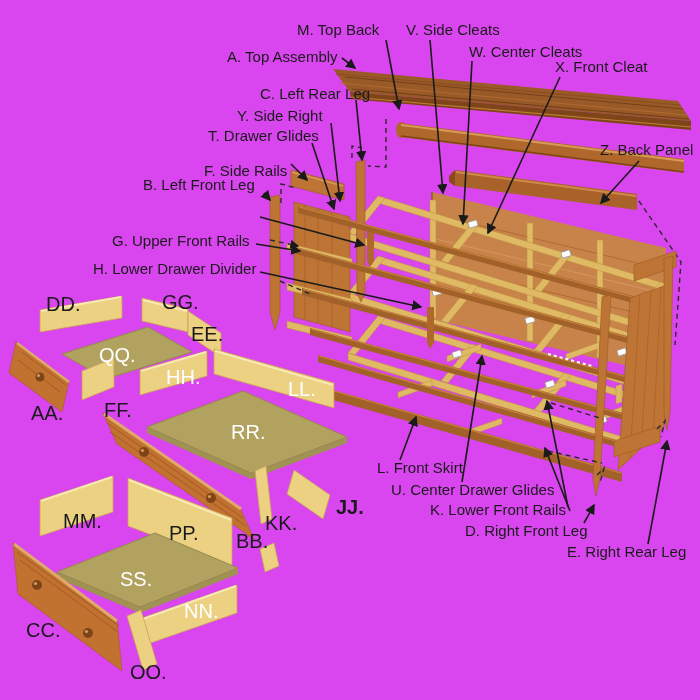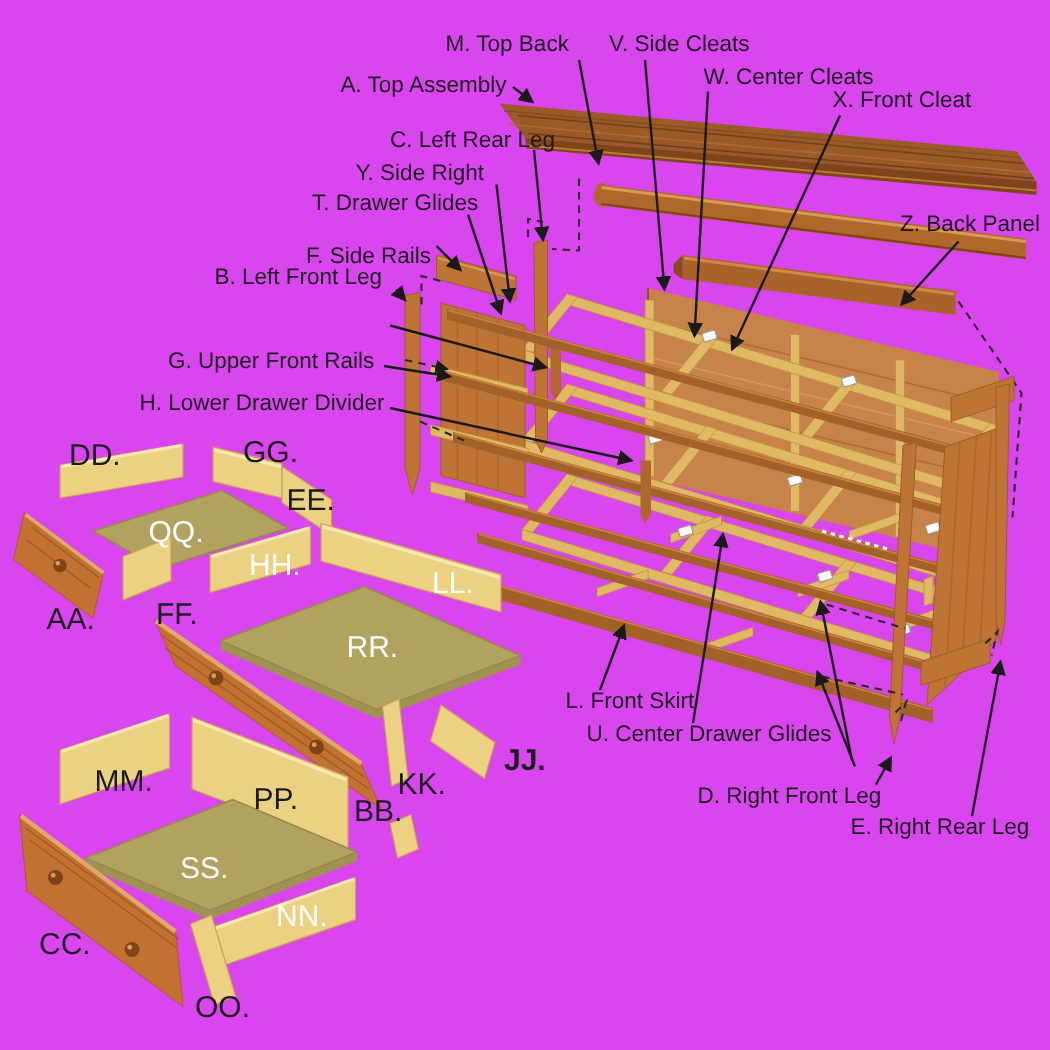--- a/index.html
+++ b/index.html
@@ -269,20 +269,21 @@
 <div class="callout" style="left:245px;top:86px;margin-left:15px;">C. Left Rear Leg</div>
 <div class="callout" style="left:237px;top:108px;">Y. Side Right</div>
 <div class="callout" style="left:208px;top:128px;">T. Drawer Glides</div>
 <div class="callout" style="left:204px;top:149px;margin-top:14px;">F. Side Rails</div>
 <div class="callout" style="left:143px;top:177px;">B. Left Front Leg</div>
 <div class="callout" style="left:112px;top:233px;">G. Upper Front Rails</div>
 <div class="callout" style="left:93px;top:261px;">H. Lower Drawer Divider</div>
 <div class="callout" style="left:600px;top:142px;">Z. Back Panel</div>
 <div class="callout" style="left:377px;top:460px;">L. Front Skirt</div>
 <div class="callout" style="left:391px;top:482px;">U. Center Drawer Glides</div>
+<div class="callout" style="left:430px;top:502px;">K. Lower Front Rails</div>
 <div class="callout" style="left:465px;top:523px;">D. Right Front Leg</div>
 <div class="callout" style="left:567px;top:544px;">E. Right Rear Leg</div>
 
 <div class="part-letter" style="left:46px;top:294px;">DD.</div>
 <div class="part-letter" style="left:162px;top:292px;">GG.</div>
 <div class="part-letter" style="left:191px;top:324px;">EE.</div>
 <div class="part-letter light" style="left:99px;top:345px;">QQ.</div>
 <div class="part-letter light" style="left:166px;top:367px;">HH.</div>
 <div class="part-letter light" style="left:288px;top:379px;">LL.</div>
 <div class="part-letter" style="left:31px;top:403px;">AA.</div>

